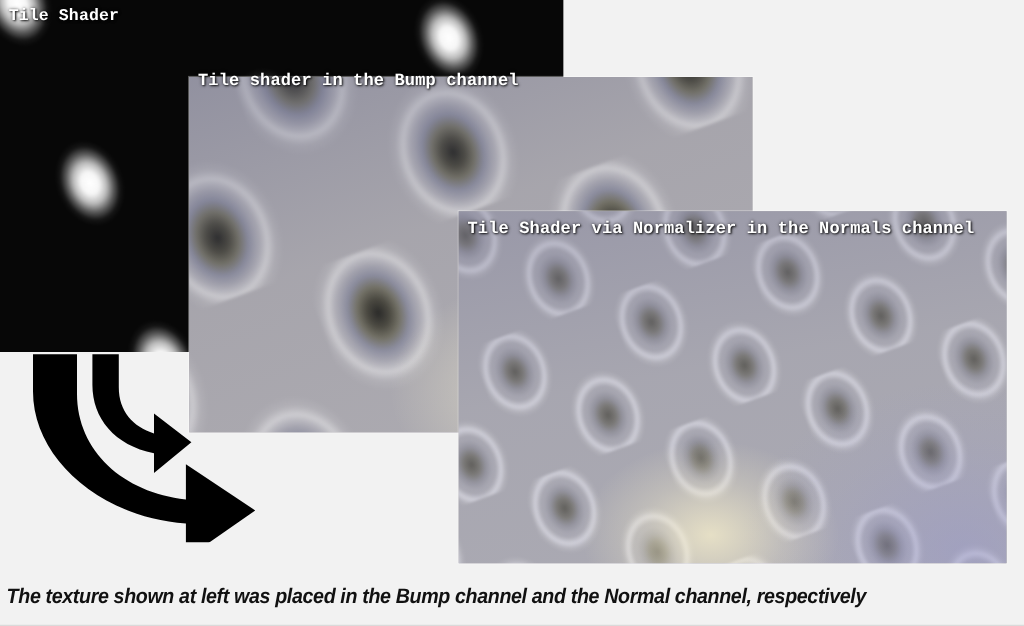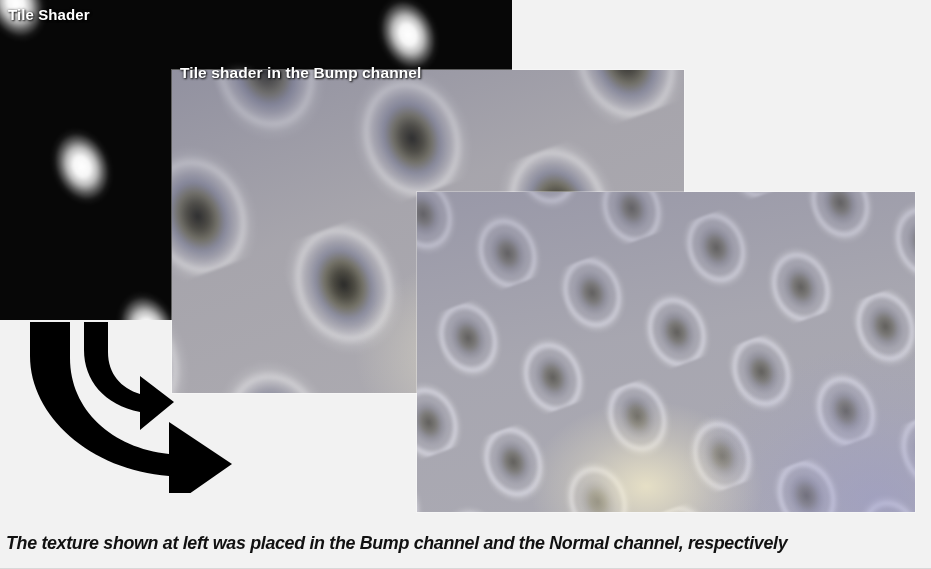--- a/index.html
+++ b/index.html
@@ -21,21 +21,21 @@
     overflow: hidden;
   }
   .panel {
     position: absolute;
     overflow: hidden;
   }
   .panel-label {
     position: absolute;
     color: #ffffff;
     font-weight: bold;
-    font-family: Liberation Sans, sans-serif;
+    font-family: Liberation Mono, monospace;
     text-shadow: 1px 1px 2px rgba(0,0,0,0.85), 0 0 3px rgba(0,0,0,0.6);
     white-space: nowrap;
     z-index: 5;
     letter-spacing: 0.1px;
   }
 
   
   #tile-shader-panel {
     left: 0px;
     top: 0px;
@@ -239,18 +239,19 @@
 
   <div class="panel" id="normals-panel">
     <div id="normals-tex"></div>
     <div id="normals-light"></div>
   </div>
 
   <div class="panel-label" id="tile-shader-label">Tile Shader</div>
 
   <div class="panel-label" id="bump-label">Tile shader in the Bump channel</div>
 
+  <div class="panel-label" id="normals-label">Tile Shader via Normalizer in the Normals channel</div>
 
   <div id="caption">The texture shown at left was placed in the Bump channel and the Normal channel, respectively</div>
 
   <div id="bottom-rule"></div>
 
 </div>
 
 </body></html>

